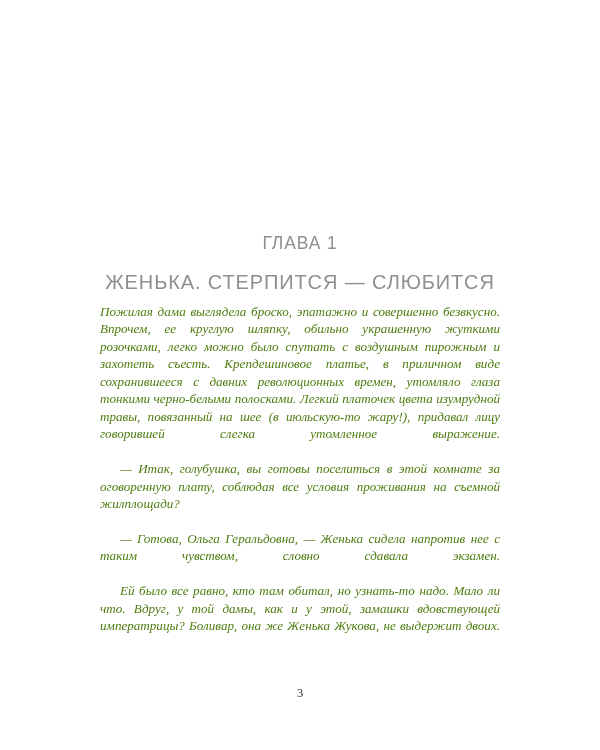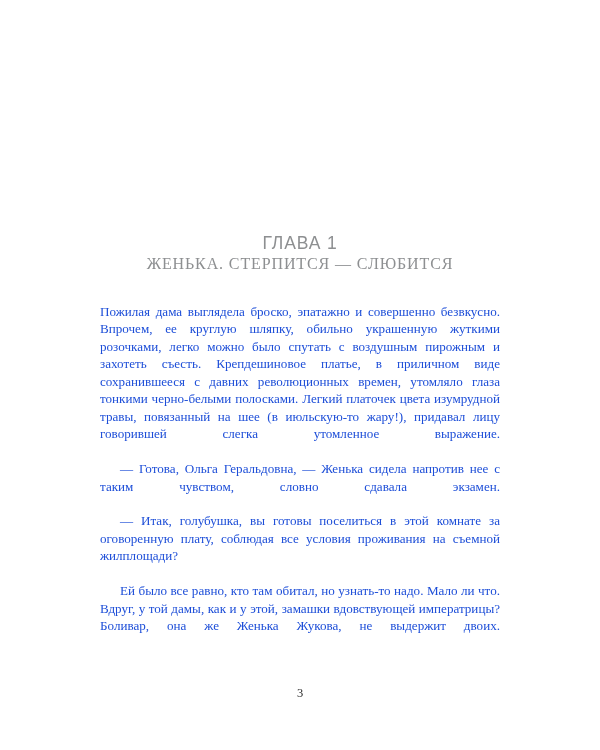--- a/index.html
+++ b/index.html
@@ -36,45 +36,45 @@
     letter-spacing: 0.055em;
     line-height: 1.26;
   }
   .chapter-number {
     display: block;
     font-size: 17.5px;
     white-space: nowrap;
   }
   .chapter-title {
     display: block;
-    font-size: 16px;
+    font-size: 20px;
     white-space: nowrap;
-    margin-top: 0;
-    font-family: Liberation Serif, serif;
+    margin-top: 16px;
   }
 
   
   .body-col {
     position: absolute;
     left: 100px;
     top: 303px;
     width: 400px;
   }
 
   .para {
     margin: 0;
     font-size: 13.1px;
     line-height: 17.45px;
     text-align: justify;
     text-justify: inter-word;
     hyphens: manual;
     -webkit-hyphens: manual;
     text-indent: 20px;
     font-family: "Liberation Serif", "DejaVu Serif", serif;
-    color: #1d4ed8;
+    color: #4d7c0f;
+    font-style: italic;
   }
   .para.no-indent {
     text-indent: 0;
   }
   
   .para::after {
     content: "";
     display: inline-block;
     width: 100%;
   }
@@ -96,21 +96,21 @@
 
 <div class="page">
 
   <div class="chapter-head">
     <span class="chapter-number">ГЛАВА 1</span>
     <span class="chapter-title">ЖЕНЬКА. СТЕРПИТСЯ — СЛЮБИТСЯ</span>
   </div>
 
   <div class="body-col">
     <p class="para no-indent">Пожилая дама выглядела броско, эпатажно и совершенно безвкусно. Впрочем, ее круглую шляпку, обильно украшенную жуткими розочками, легко можно было спутать с воздушным пирожным и захотеть съесть. Крепдешиновое платье, в приличном виде сохранившееся с давних революционных времен, утомляло глаза тонкими черно-белыми полосками. Легкий платочек цвета изумрудной травы, повязанный на шее (в июльскую-то жару!), придавал лицу говорившей слегка утомленное выражение.</p>
+    <p class="para">— Итак, голубушка, вы готовы поселиться в этой комнате за оговоренную плату, соблюдая все условия проживания на съемной жилплощади?</p>
     <p class="para">— Готова, Ольга Геральдовна, — Женька сидела напротив нее с таким чувством, словно сдавала экзамен.</p>
-    <p class="para">— Итак, голубушка, вы готовы поселиться в этой комнате за оговоренную плату, соблюдая все условия проживания на съемной жилплощади?</p>
     <p class="para">Ей было все равно, кто там обитал, но узнать-то надо. Мало ли что. Вдруг, у той дамы, как и у этой, замашки вдовствующей императрицы? Боливар, она же Женька Жукова, не выдержит двоих.</p>
 
   </div>
 
   <div class="folio">3</div>
 
 </div>
 
 </body></html>

